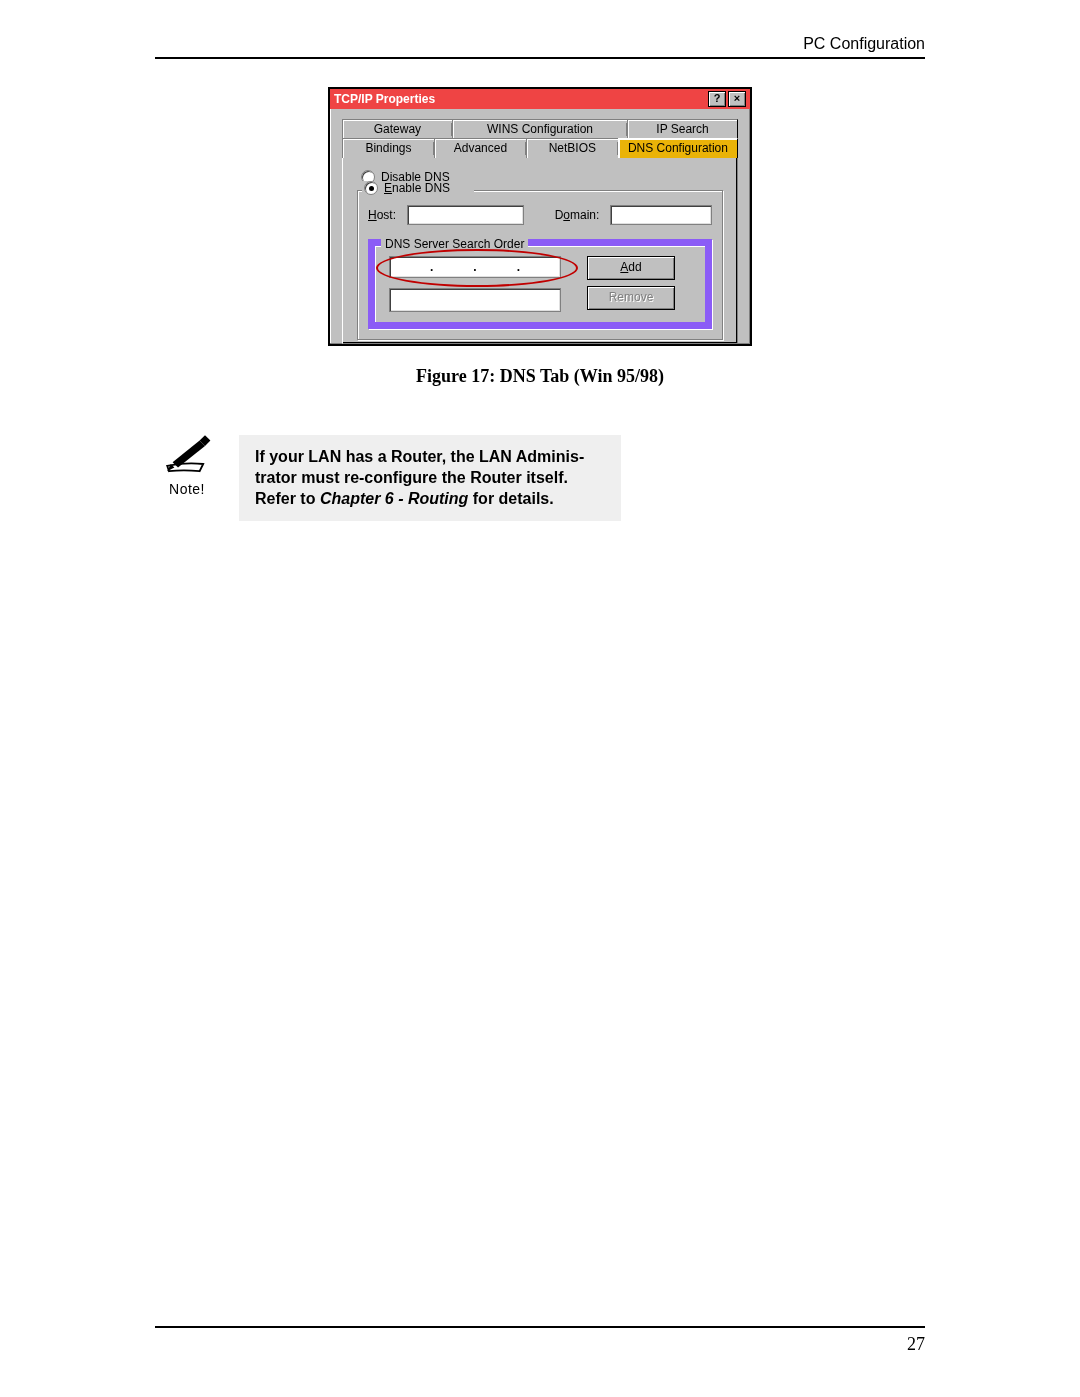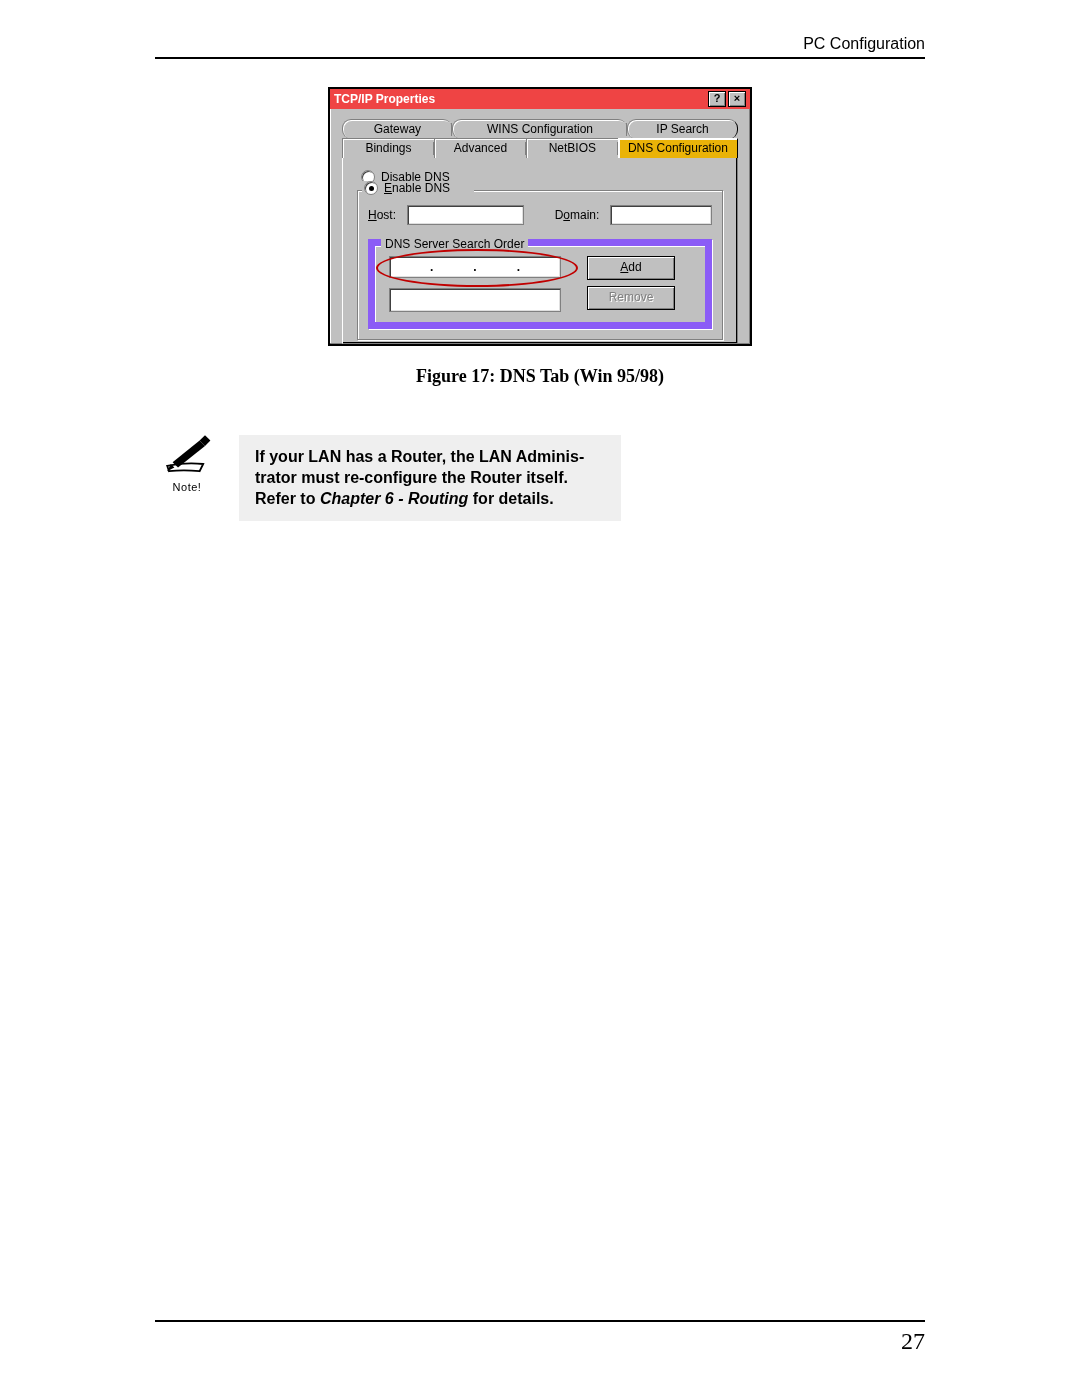--- a/index.html
+++ b/index.html
@@ -81,21 +81,21 @@
     border: 1px solid #808080;
     border-bottom: none;
     border-right: none;
     background: #c0c0c0;
     padding: 2px 0 3px 0;
     text-align: center;
     box-shadow: inset 1px 1px 0 #fff;
     position: relative;
   }
   .tab.last { border-right: 1px solid #000; }
-  .tabrow1 .tab { flex: 1; border-radius: 9px; }
+  .tabrow1 .tab { flex: 1; }
   .tabrow2 .tab { flex: 1; }
   .tabrow2 { margin-top: -1px; }
   .tab.active {
     background: #eab308;
     border-top: 1px solid #fff;
     border-left: 1px solid #fff;
     z-index: 2;
   }
   .tab .sep {
     position: absolute; right: 0; top: 3px; bottom: 3px;
@@ -209,21 +209,21 @@
     gap: 20px;
     margin-top: 48px;
   }
   .note-icon {
     width: 64px;
     text-align: center;
     font-family: Arial, Helvetica, sans-serif;
   }
   .note-icon svg { width: 54px; height: 40px; }
   .note-icon .lbl {
-    font-size: 11px;
+    font-size: 14px;
     font-weight: normal;
     letter-spacing: 0.5px;
     margin-top: 2px;
   }
   .note-text {
     flex: 1;
     background: #efefef;
     padding: 12px 16px;
     font-family: Arial, Helvetica, sans-serif;
     font-size: 16px;
@@ -231,21 +231,21 @@
     line-height: 1.3;
     max-width: 350px;
   }
   .note-text .ital { font-style: italic; }
   .footer {
     position: absolute;
     bottom: 0;
     left: 0; right: 0;
     border-top: 2px solid #000;
     text-align: right;
-    font-size: 24px;
+    font-size: 18px;
     padding-top: 6px;
   }
 </style>
 </head>
 <body>
 
 <div class="page">
 
   <div class="running-head">PC Configuration</div>
 

